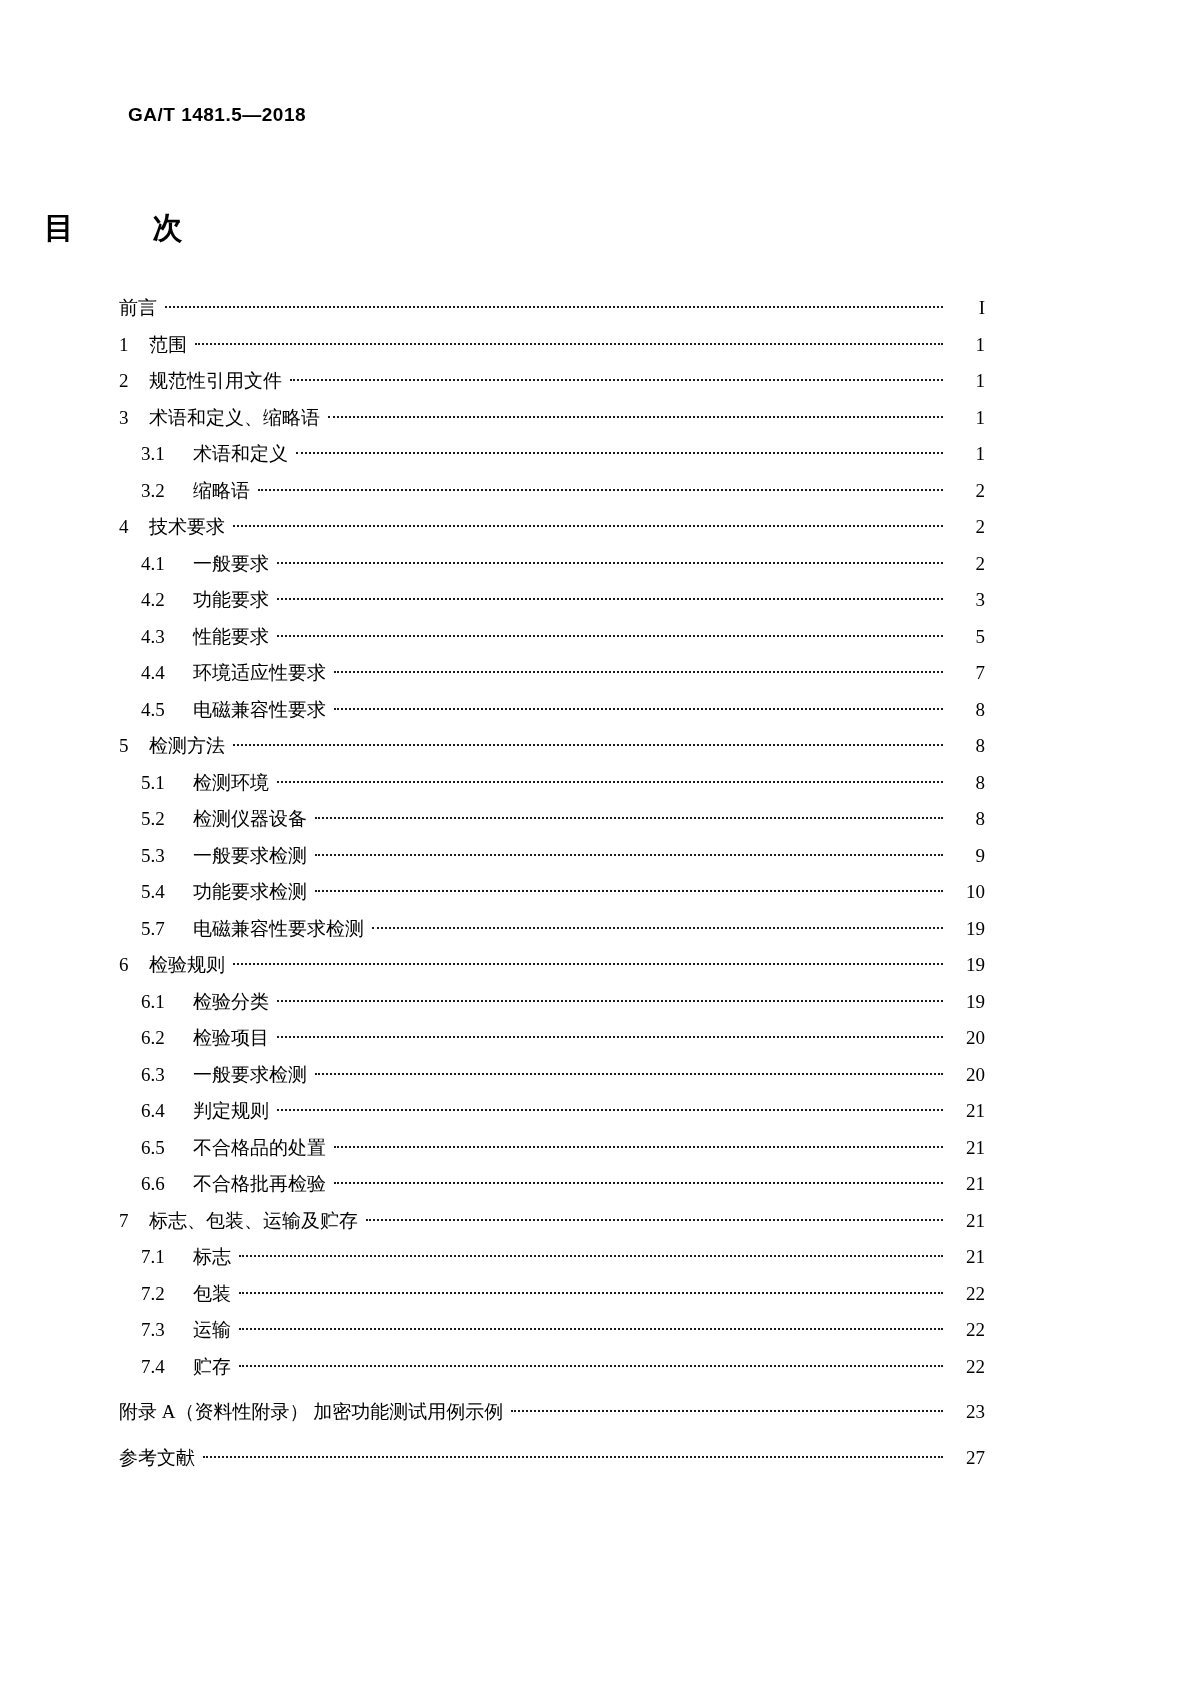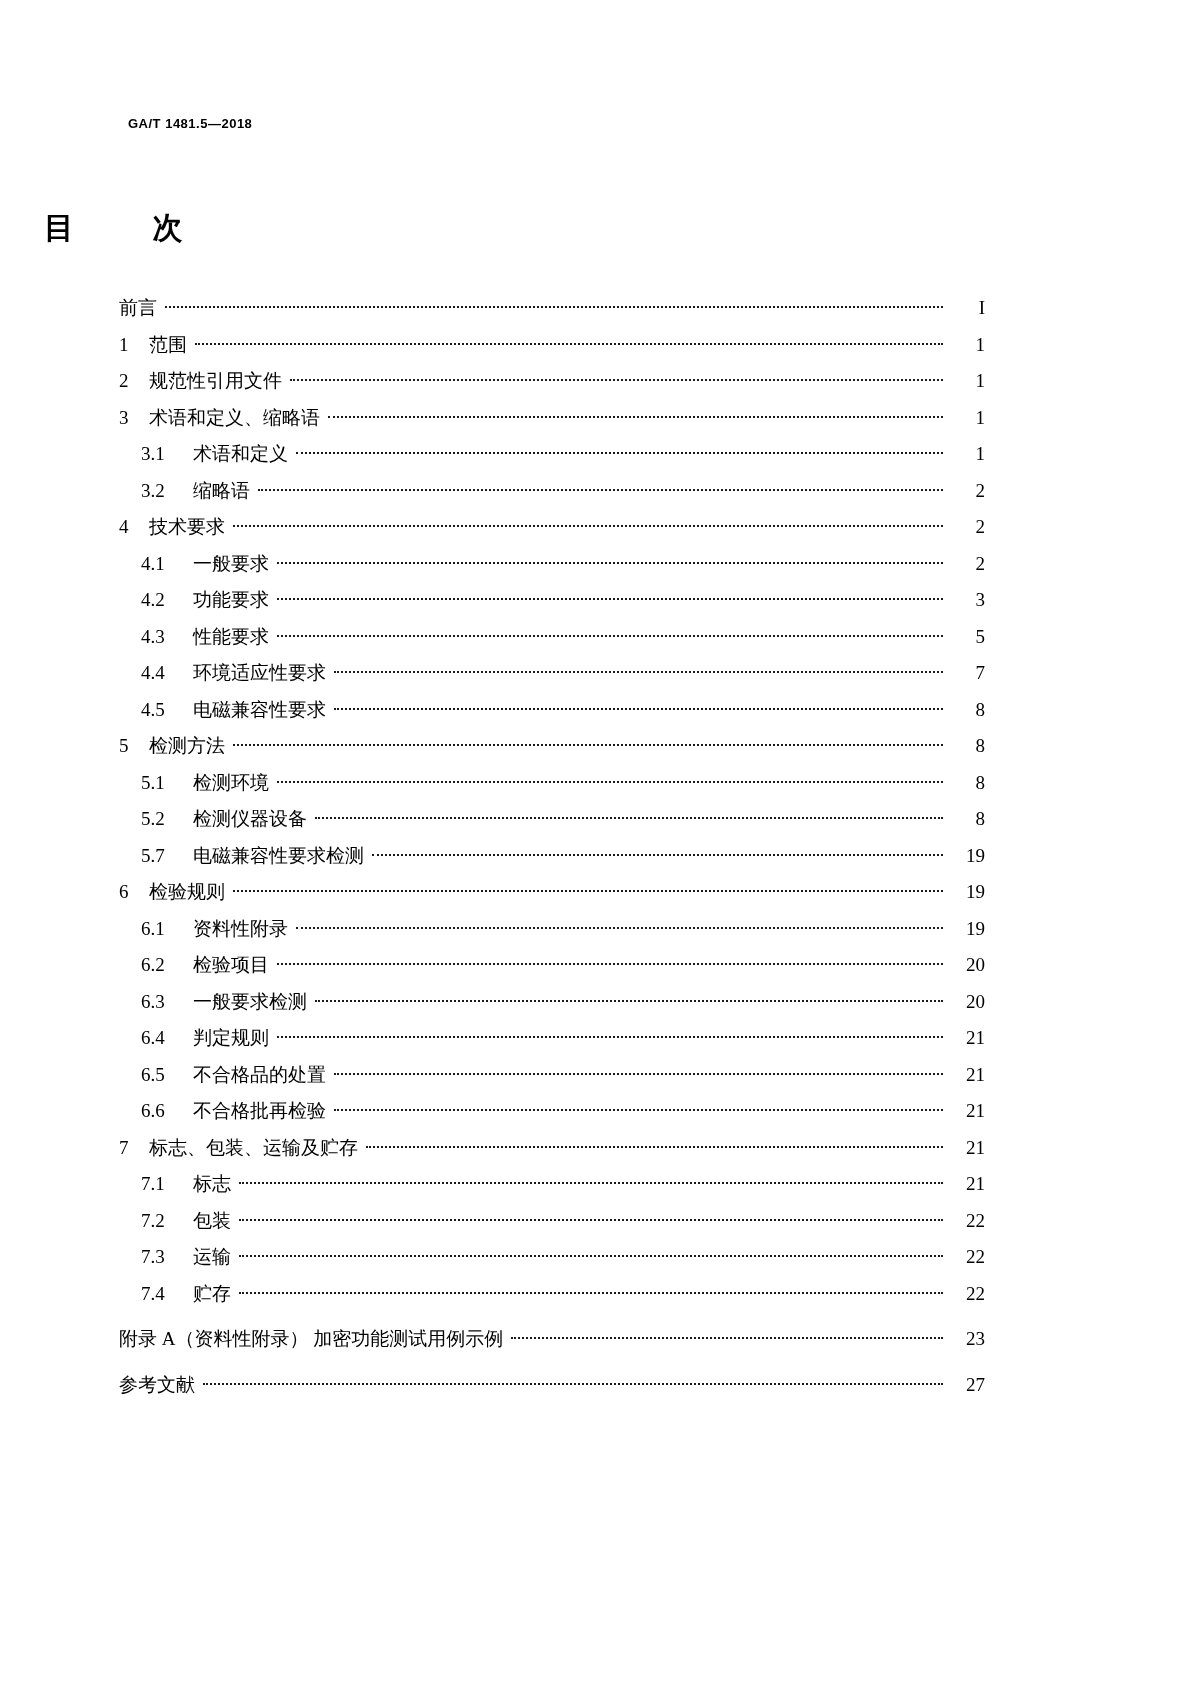--- a/index.html
+++ b/index.html
@@ -16,25 +16,25 @@
   }
   .page {
     position: absolute;
     top: 0; left: 0;
     width: 1191px;
     height: 1684px;
     box-sizing: border-box;
   }
   .std-header {
     position: absolute;
-    top: 116px;
+    top: 104px;
     left: 128px;
     font-family: "Liberation Sans", "DejaVu Sans", sans-serif;
     font-weight: bold;
-    font-size: 13px;
+    font-size: 19px;
     letter-spacing: 0.5px;
     white-space: nowrap;
   }
   .toc-title {
     position: absolute;
     top: 208px;
     left: 10px;
     width: 1191px;
     font-family: "DejaVu Serif", "Liberation Serif", serif;
     font-weight: bold;
@@ -191,34 +191,46 @@
         <span class="leader"></span>
         <span class="pg">8</span>
       </div>
       <div class="toc-row lvl2">
         <span class="num">5.2</span>
         <span class="label">检测仪器设备</span>
         <span class="leader"></span>
         <span class="pg">8</span>
       </div>
       <div class="toc-row lvl2">
+        <span class="num">5.3</span>
+        <span class="label">一般要求检测</span>
+        <span class="leader"></span>
+        <span class="pg">9</span>
+      </div>
+      <div class="toc-row lvl2">
+        <span class="num">5.4</span>
+        <span class="label">功能要求检测</span>
+        <span class="leader"></span>
+        <span class="pg">10</span>
+      </div>
+      <div class="toc-row lvl2">
         <span class="num">5.7</span>
         <span class="label">电磁兼容性要求检测</span>
         <span class="leader"></span>
         <span class="pg">19</span>
       </div>
       <div class="toc-row lvl1">
         <span class="num">6</span>
         <span class="label">检验规则</span>
         <span class="leader"></span>
         <span class="pg">19</span>
       </div>
       <div class="toc-row lvl2">
         <span class="num">6.1</span>
-        <span class="label">资料性附录</span>
+        <span class="label">检验分类</span>
         <span class="leader"></span>
         <span class="pg">19</span>
       </div>
       <div class="toc-row lvl2">
         <span class="num">6.2</span>
         <span class="label">检验项目</span>
         <span class="leader"></span>
         <span class="pg">20</span>
       </div>
       <div class="toc-row lvl2">

